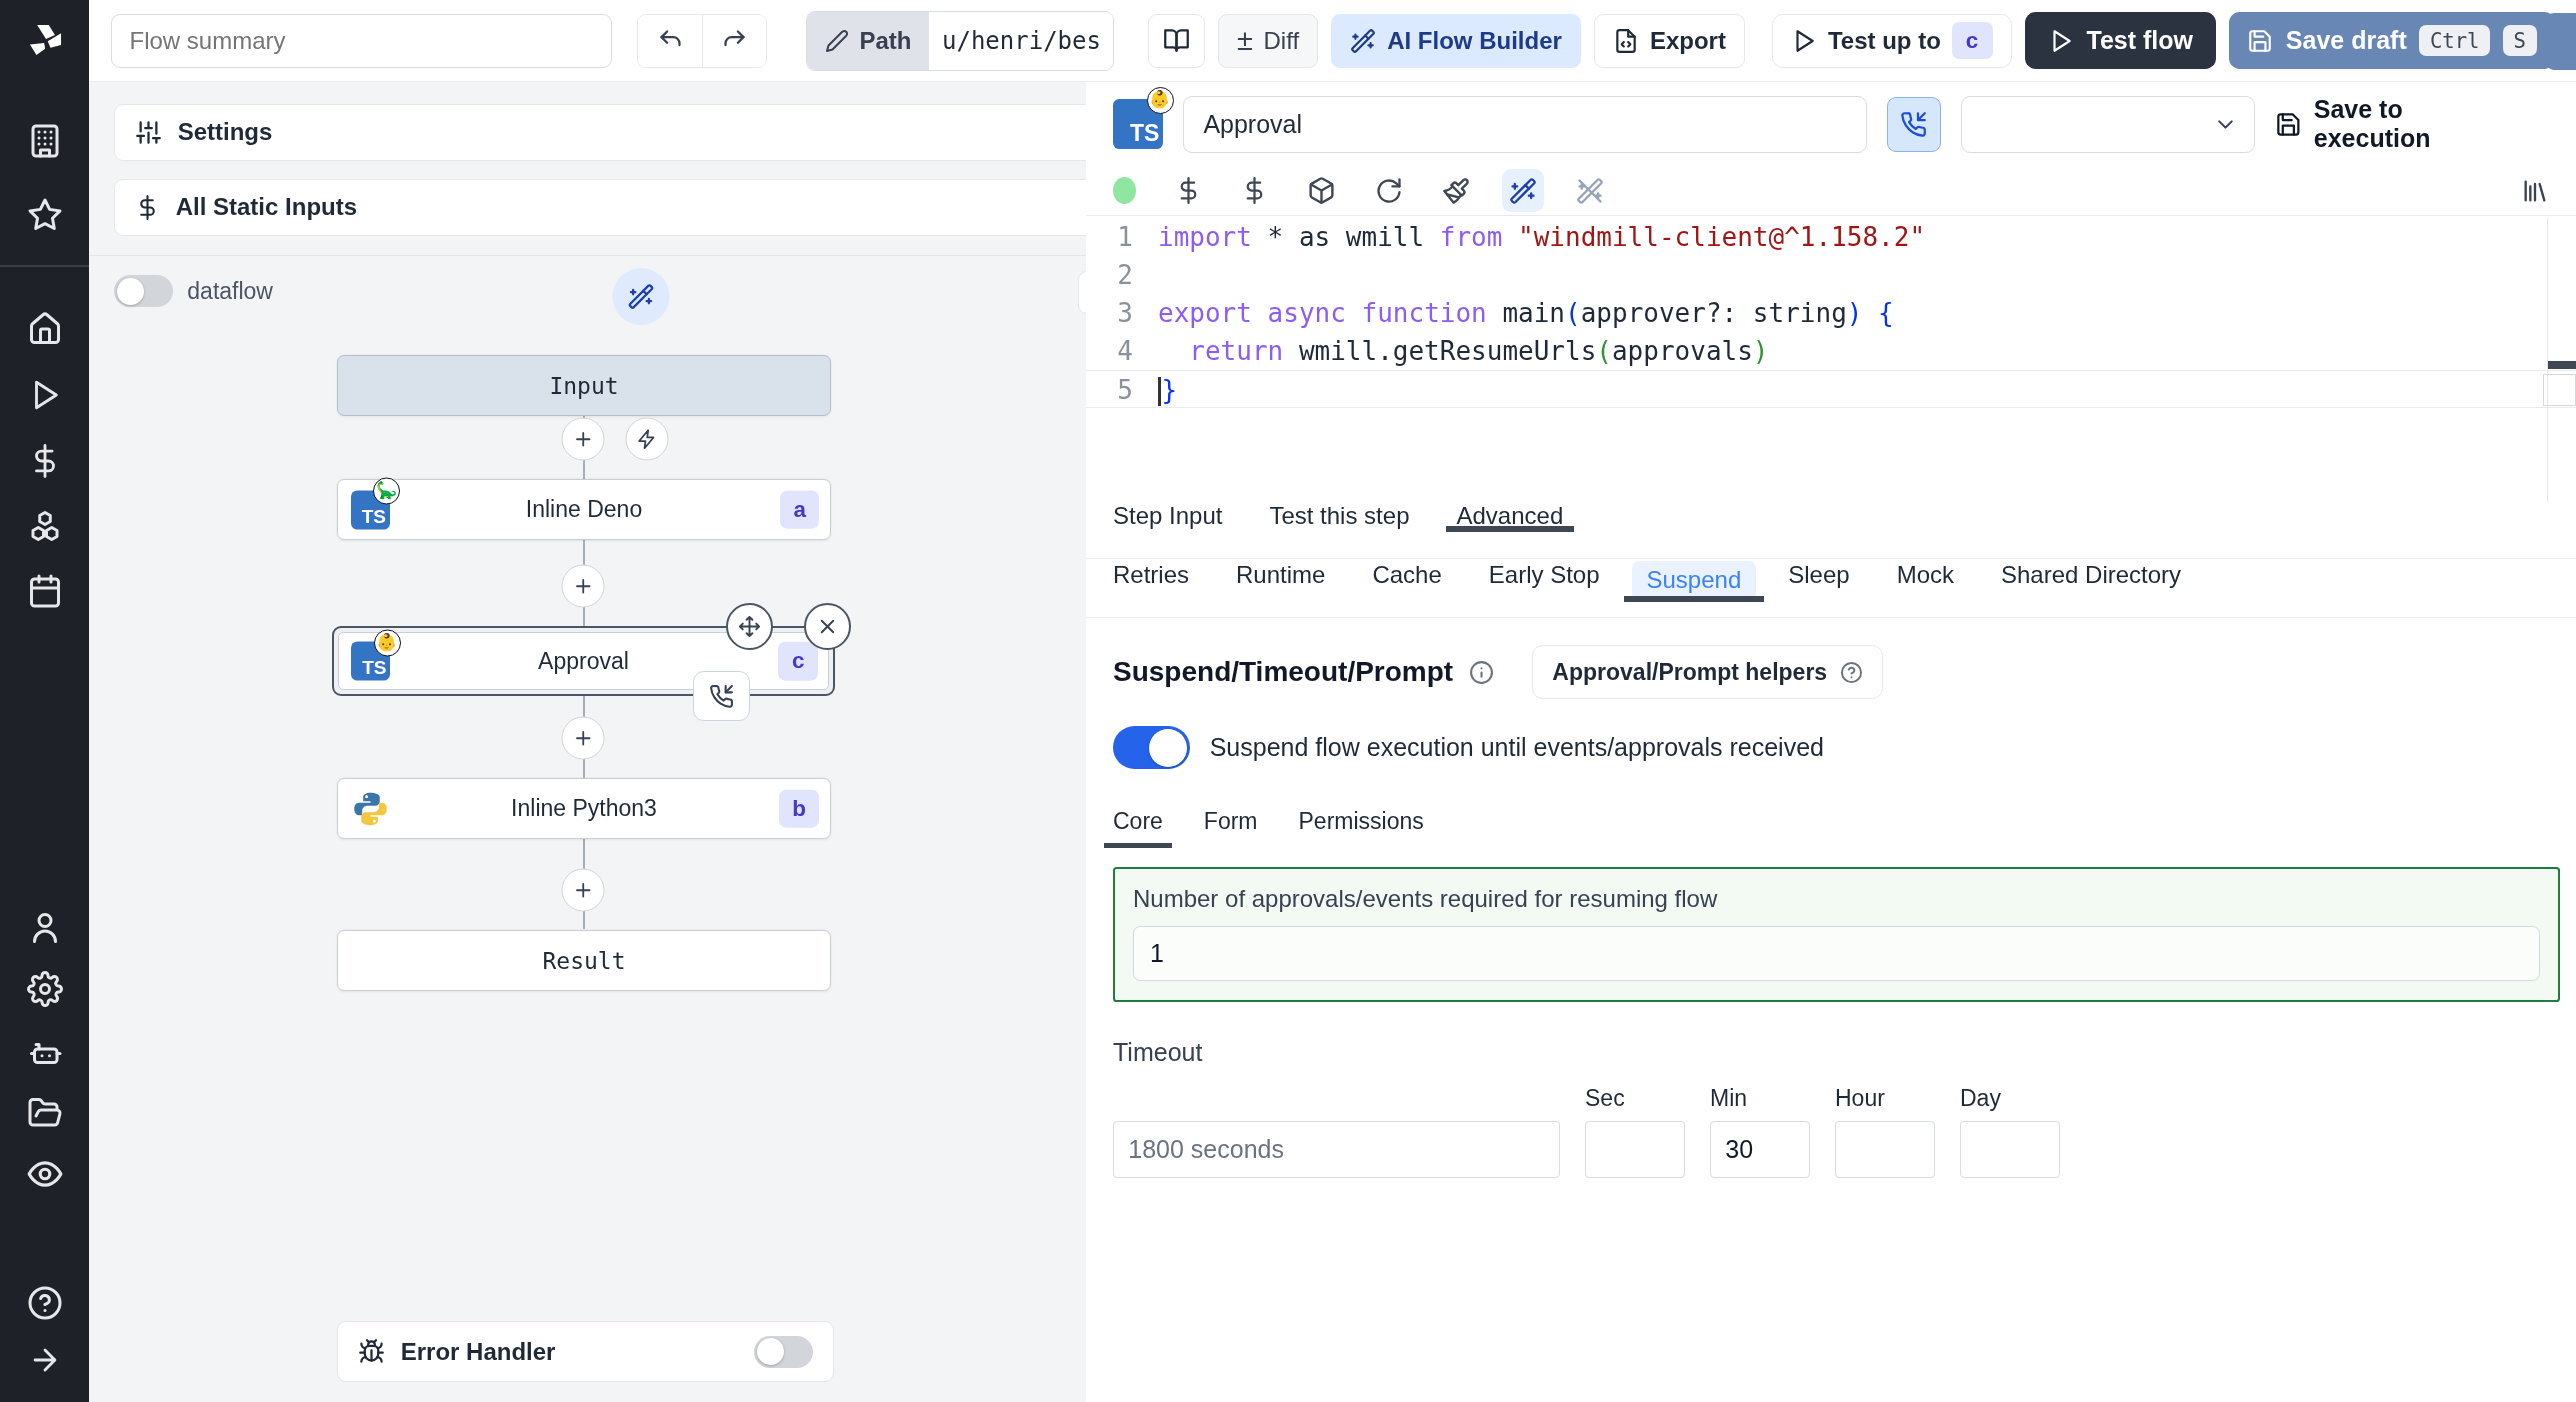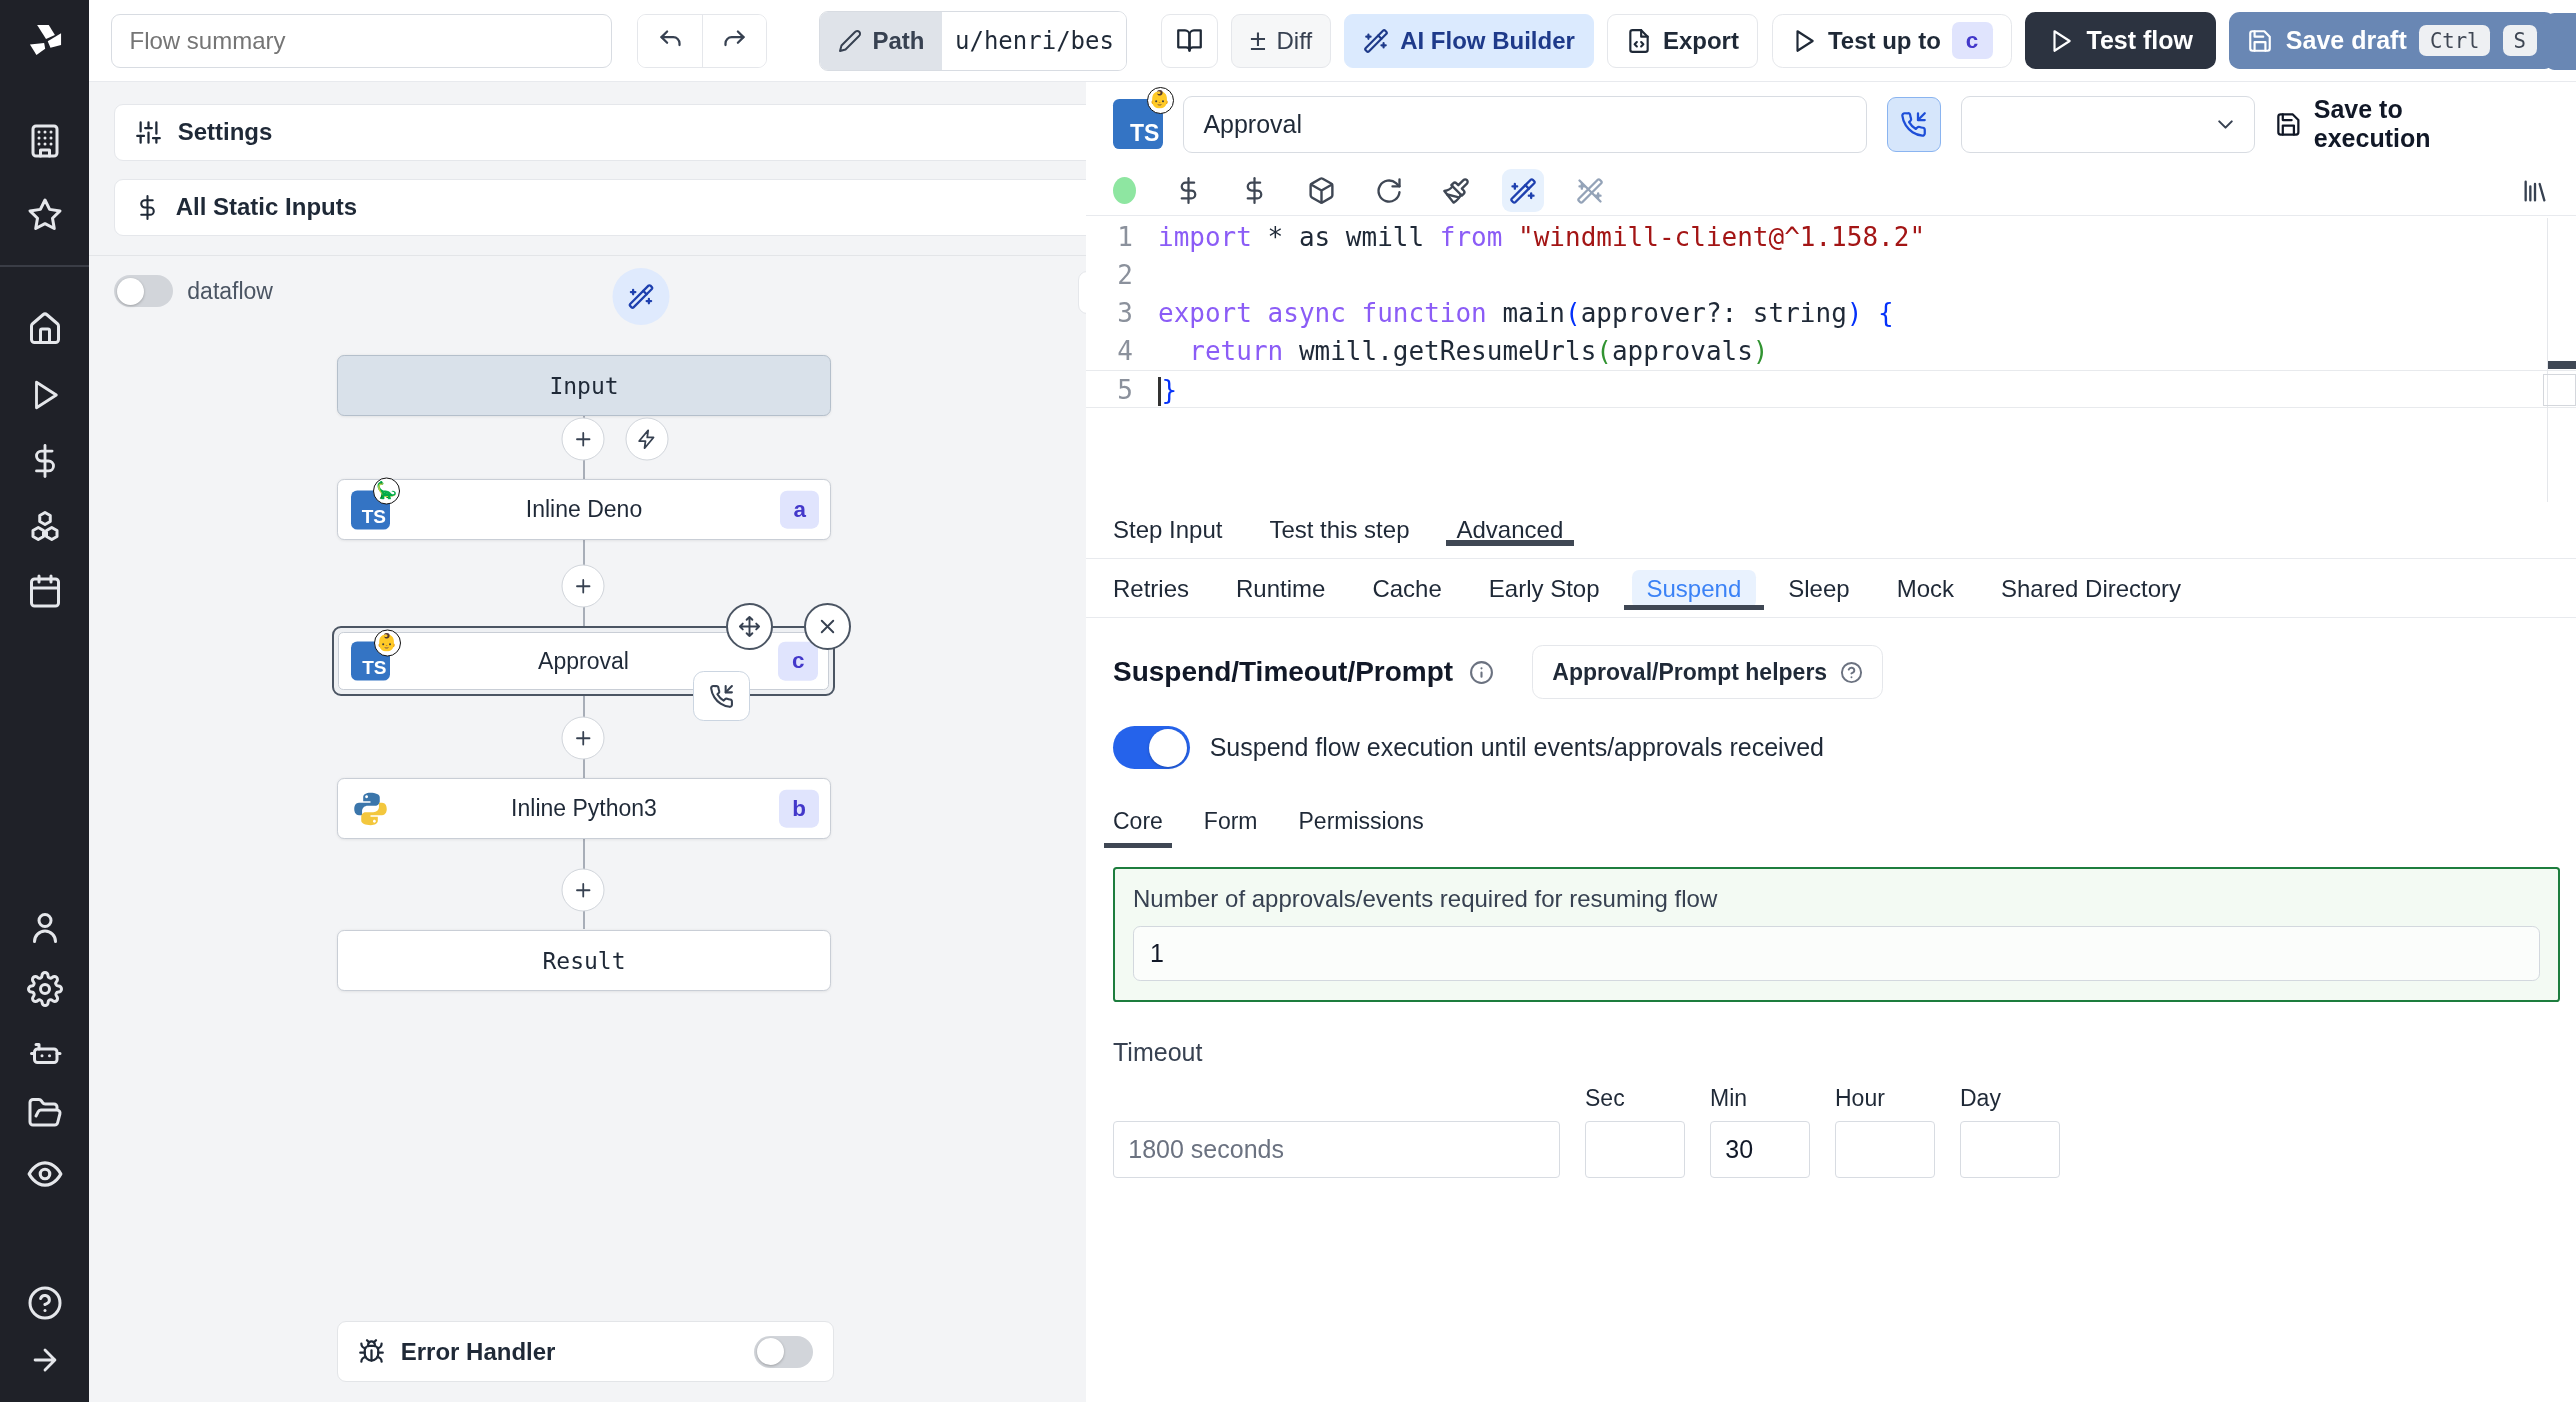--- a/index.html
+++ b/index.html
@@ -12,21 +12,21 @@
   .sidebar { position: absolute; left:0; top:0; width:89px; height:1402px; background:#1f2128; z-index:30; }
   .sb-item { position:absolute; left:50%; transform:translate(-50%,-50%); color:#e5e7eb; }
   .sb-divider { position:absolute; left:0; right:0; top:265px; height:1.8px; background:#3a3d46; }
 
   
   .topbar { position:absolute; left:89px; top:0; right:0; height:82px; background:#fff; border-bottom:1.8px solid #e8eaee; display:flex; align-items:center; padding:0 21.5px; gap:13.4px; z-index:20; }
   .flow-summary { width:501px; height:54px; border:1.8px solid #d8dce2; border-radius:9px; font-size:24px; color:#4b5563; padding:0 18px; font-family:"Liberation Sans",sans-serif; background:#fff; }
   .seg-group { display:flex; height:54px; border:1.8px solid #e5e7eb; border-radius:9px; overflow:hidden; background:#fff; }
   .seg-btn { width:64px; display:flex; align-items:center; justify-content:center; color:#374151; background:#fff; border:none; cursor:pointer; }
   .seg-btn + .seg-btn { border-left:1.8px solid #e5e7eb; }
-  .path-group { display:flex; height:60px; border:1.8px solid #d8dce2; border-radius:9px; overflow:hidden; margin-left:38px; }
+  .path-group { display:flex; height:60px; border:1.8px solid #d8dce2; border-radius:9px; overflow:hidden; margin-left:25px; }
   .path-left { display:flex; align-items:center; gap:10.7px; background:#dfe3e9; color:#374151; font-weight:bold; font-size:24px; padding:0 18px; }
   .path-right { display:flex; align-items:center; background:#fff; font-family:"DejaVu Sans Mono",monospace; font-size:24px; color:#1f2937; padding:0 12.5px; }
   .tb-btn { height:54px; display:flex; align-items:center; gap:10.7px; border:1.8px solid #e5e7eb; border-radius:9px; background:#fff; font-size:24px; color:#1f2937; padding:0 18px; cursor:pointer; font-family:inherit; }
   .tb-btn.book { margin-left:19.7px; width:57px; justify-content:center; padding:0; }
   .tb-btn.diff { background:#f6f7f8; color:#374151; }
   .tb-btn.ai { background:#dbeafe; border-color:#dbeafe; color:#1e3a8a; font-weight:bold; }
   .tb-btn.export { font-weight:600; }
   .tb-btn.testupto { margin-left:auto; border-radius:10.7px; font-weight:bold; }
   .badge-step { background:#e0e4fd; color:#4338ca; font-weight:bold; font-size:22.4px; border-radius:7.2px; padding:5.4px 14.3px; }
   .btn-dark { height:57px; display:flex; align-items:center; gap:12.5px; background:#2c3340; color:#fff; border:none; border-radius:10.7px; font-size:25px; font-weight:bold; padding:0 23px; cursor:pointer; font-family:inherit; }
@@ -89,21 +89,21 @@
   .ln { width:72px; text-align:right; padding-right:25px; color:#8b919c; flex:none; }
   .lc { white-space:pre; color:#1f2937; }
   .tok-kw { color:#8b5cf6; } .tok-str { color:#a31515; } .tok-pl { color:#1f2937; }
   .tok-b1 { color:#0431fa; } .tok-b2 { color:#319331; }
   .caret { display:inline-block; width:2.7px; height:29px; background:#333; vertical-align:middle; margin-right:0.9px; }
   .minimap { position:absolute; right:0; top:136px; width:29px; height:284px; border-left:1.8px solid #e5e7eb; }
   .mm-dash { position:absolute; left:0; right:0; top:143px; height:8px; background:#3f4754; }
   .mm-box { position:absolute; left:-5.4px; right:0; top:156px; height:32px; border:1.8px solid #d4d7dc; }
 
   
-  .tabs-row { position:absolute; left:0; right:0; display:flex; align-items:center; gap:47px; padding:0 27px; border-bottom:1.8px solid #e8eaee; font-size:24px; color:#1f2937; }
+  .tabs-row { position:absolute; left:0; right:0; display:flex; align-items:flex-start; gap:47px; padding:0 27px; border-bottom:1.8px solid #e8eaee; font-size:24px; color:#1f2937; }
   .tabs-main { top:420px; height:57px; }
   .tabs-sub { top:479px; height:57px; }
   .tab { display:flex; align-items:center; position:relative; cursor:pointer; }
   .tab.active-dark::after { content:""; position:absolute; left:-10.7px; right:-10.7px; bottom:-1.8px; height:5.4px; background:#3f4754; }
   .tab.suspend-active { color:#3b82f6; }
   .tab.suspend-active .pill { background:#e9f2fe; border-radius:7.2px; padding:5.4px 14.3px; margin:0 -14.3px; }
   .tab.suspend-active::after { content:""; position:absolute; left:-23px; right:-23px; bottom:-1.8px; height:5.4px; background:#3f4754; }
 
   
   .content { position:absolute; left:0; right:0; top:538px; bottom:0; padding:25px 27px; overflow:hidden; }

